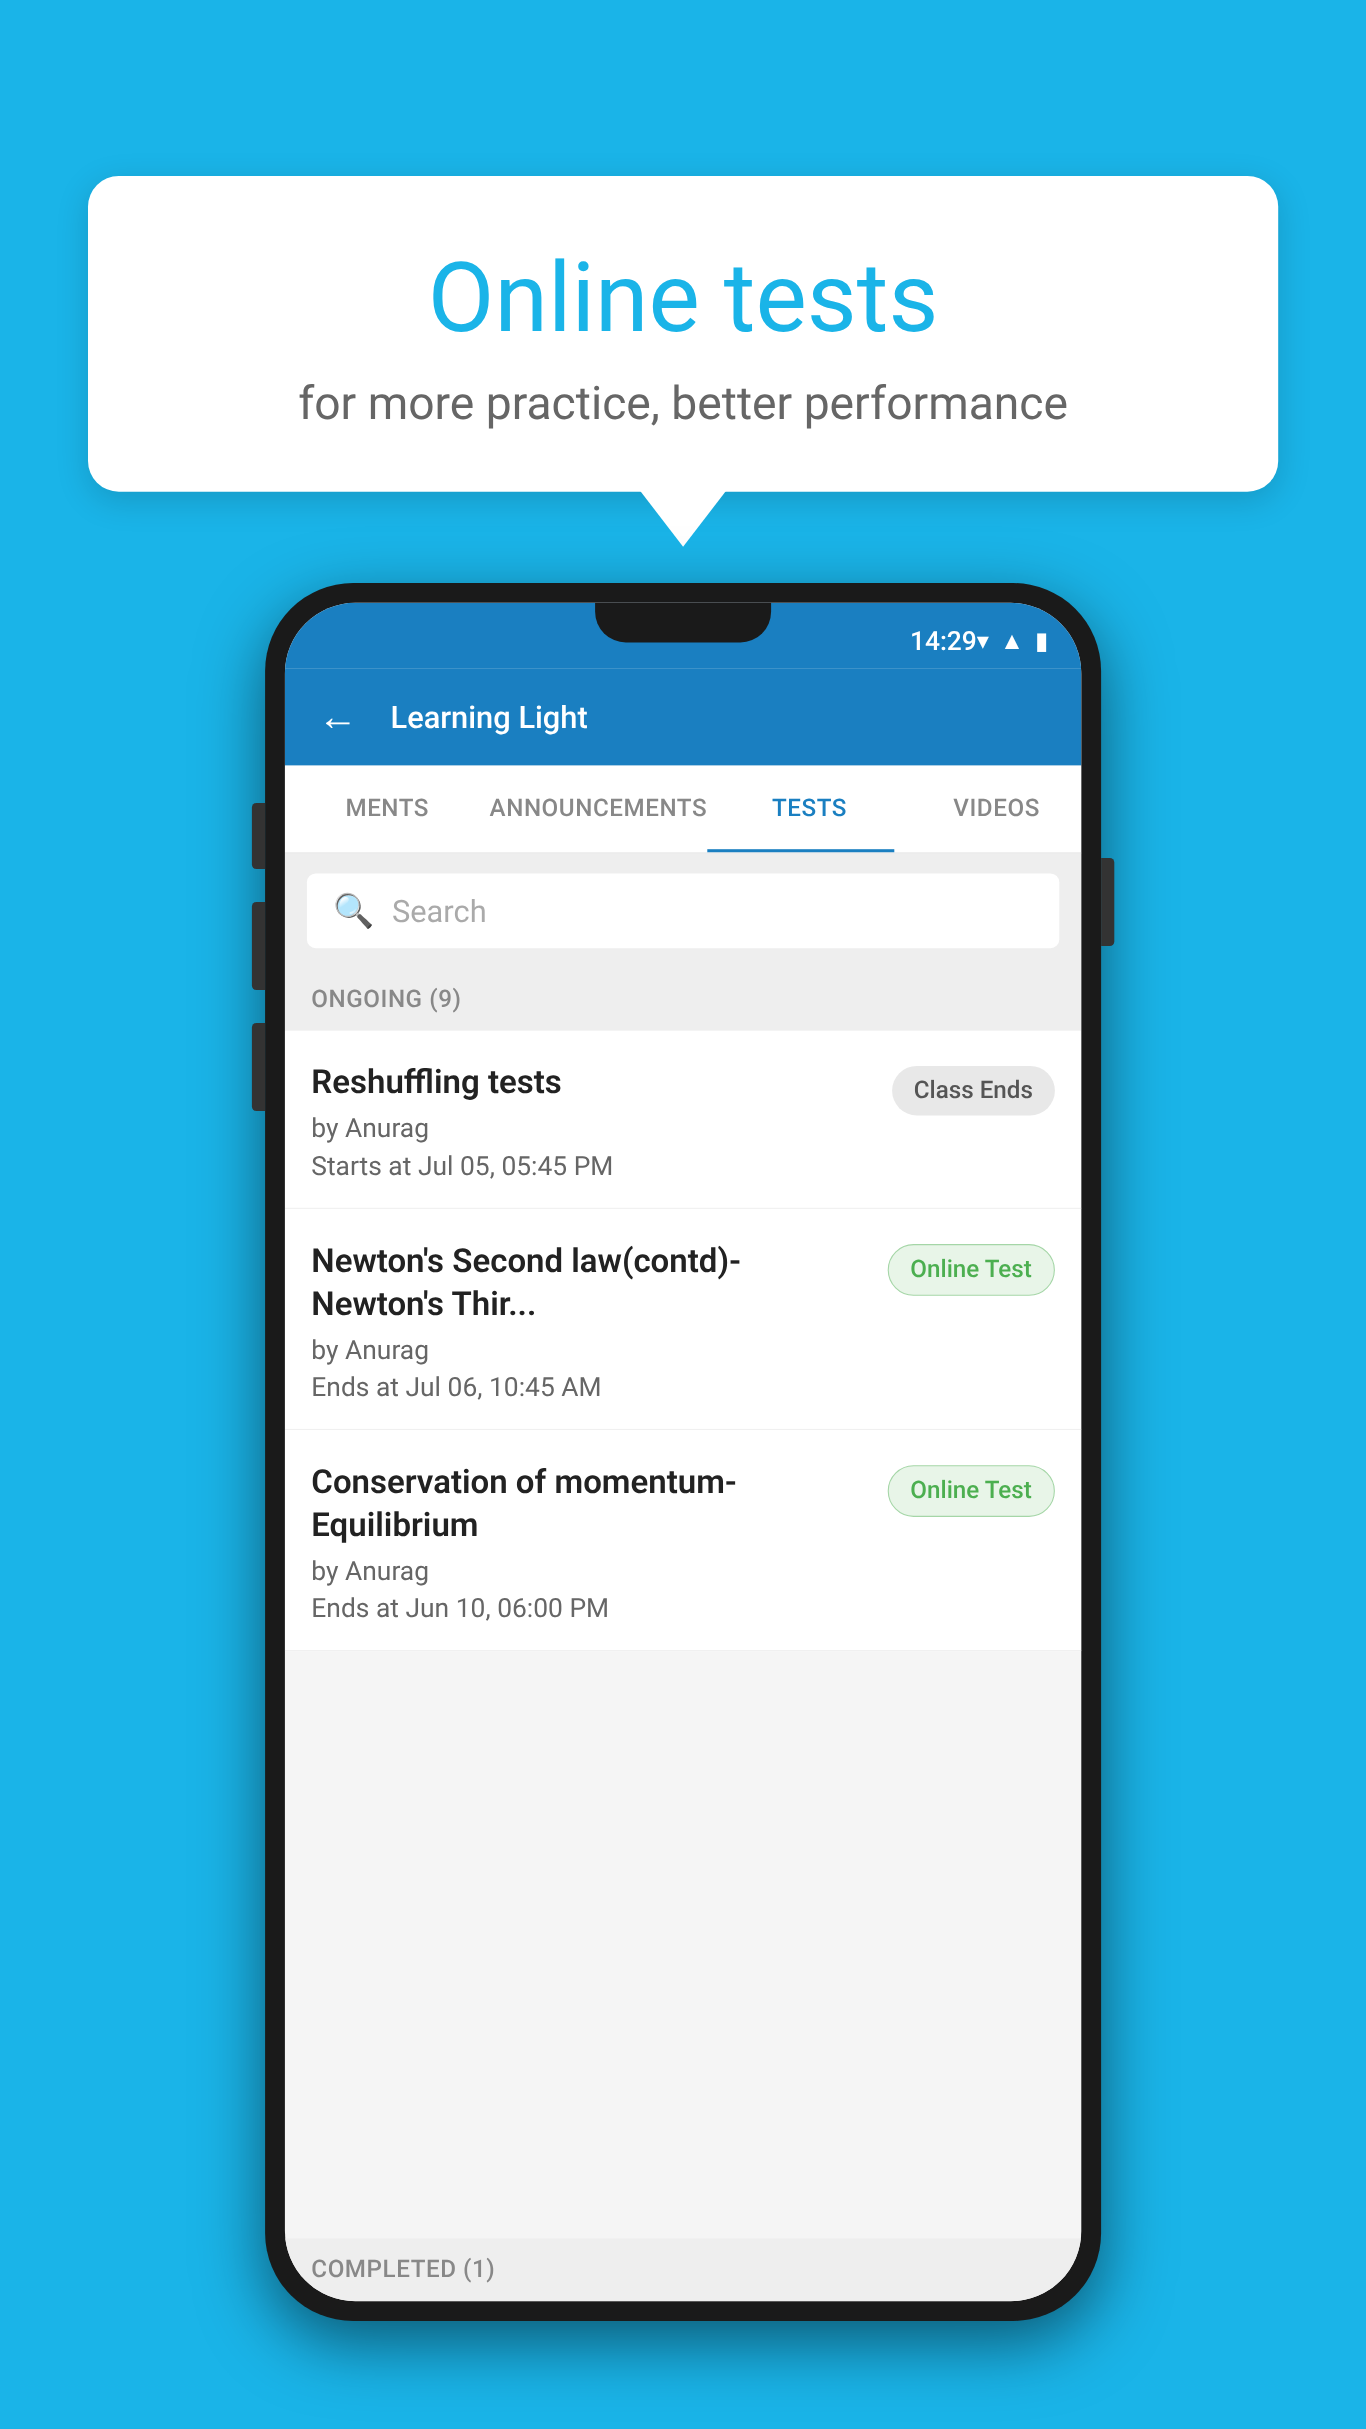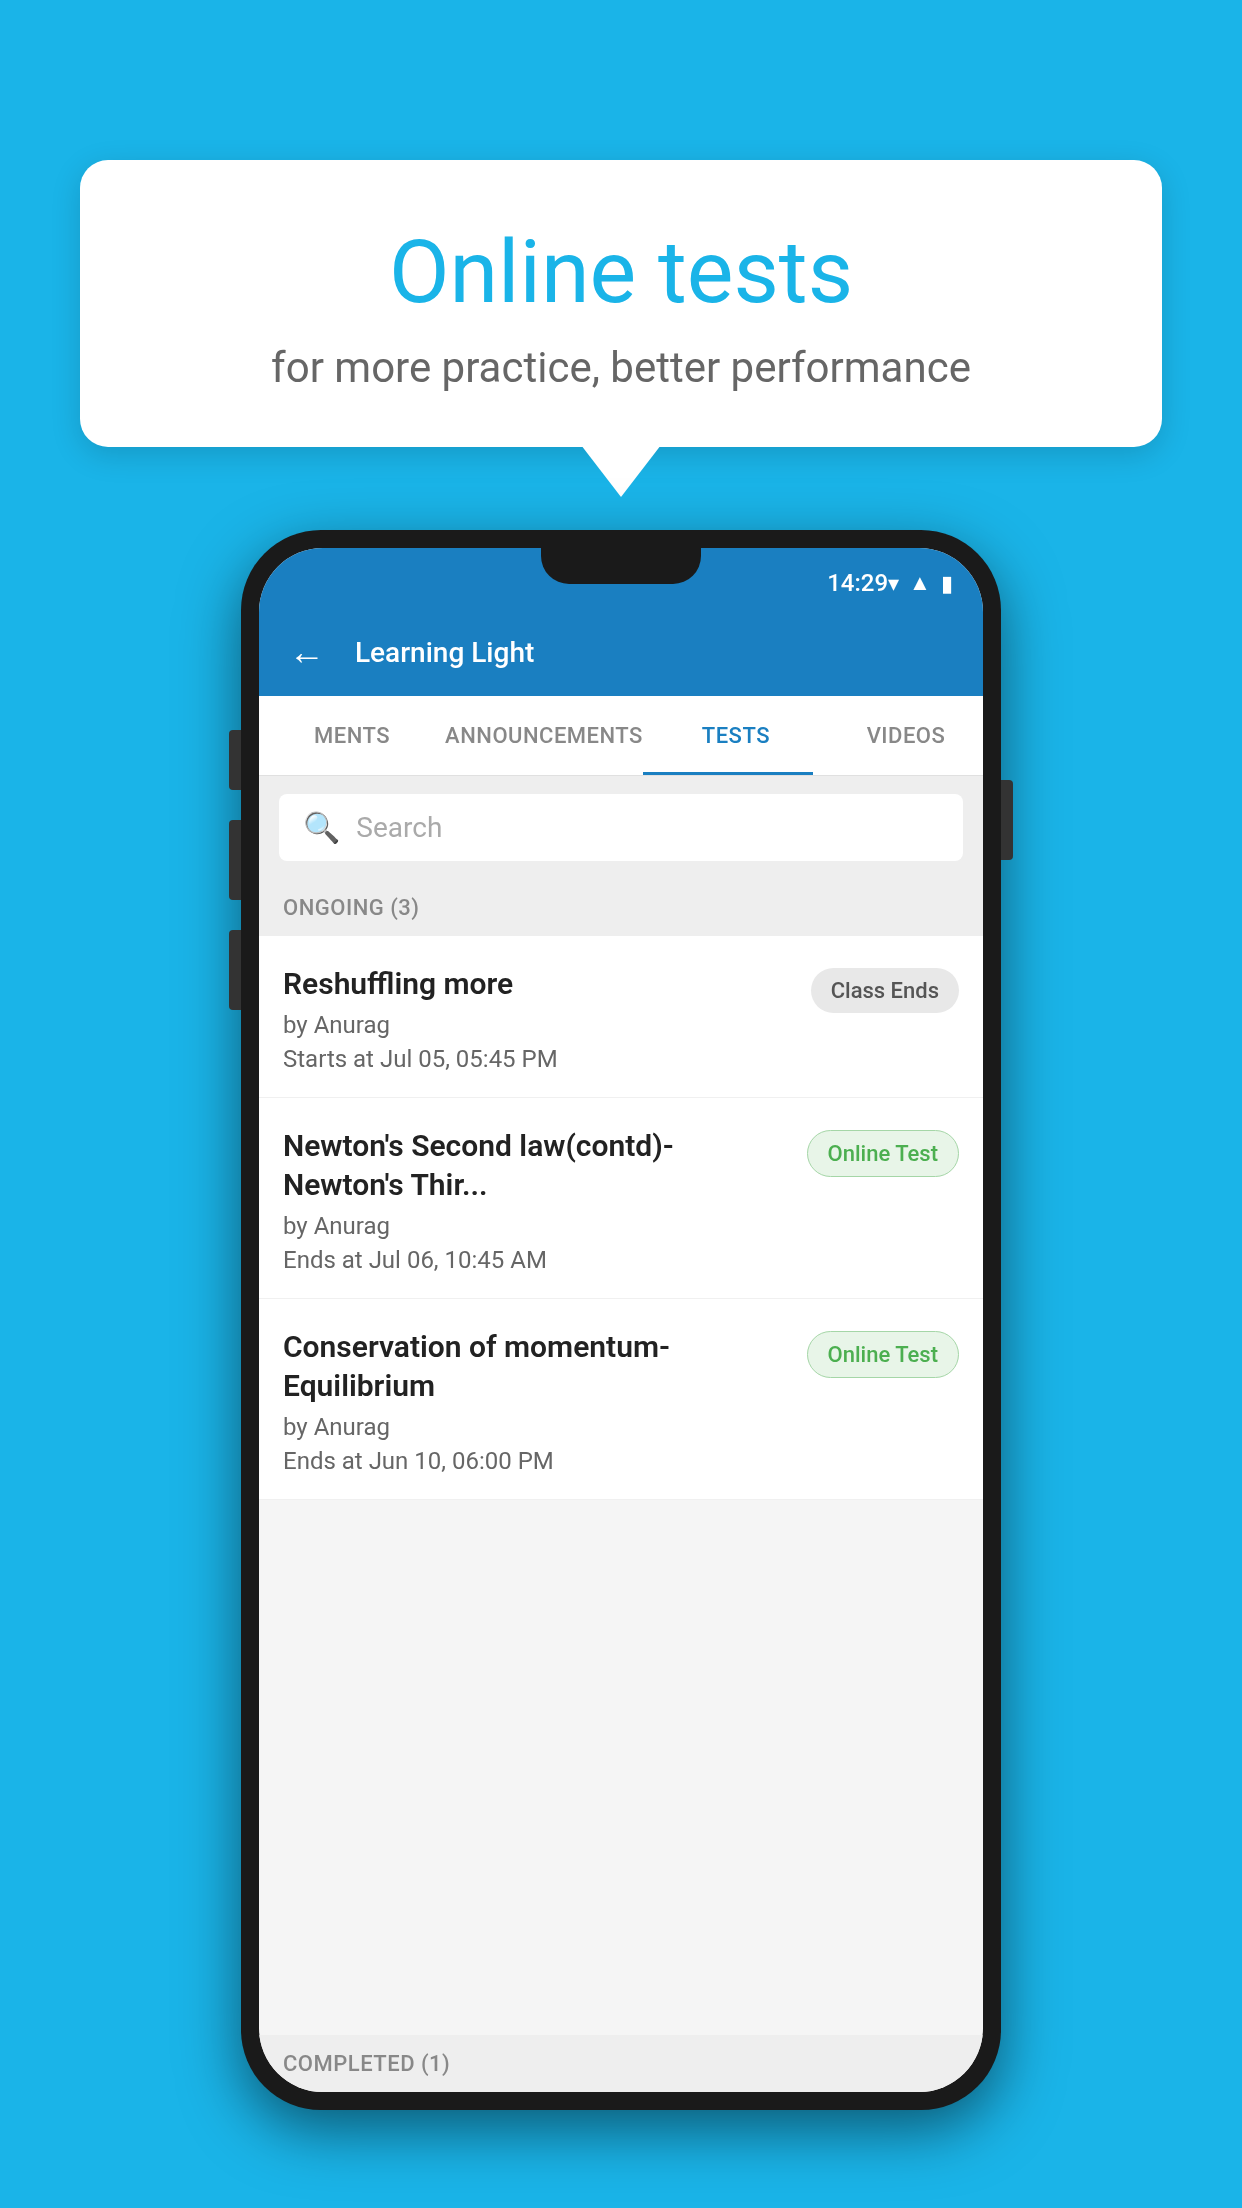--- a/index.html
+++ b/index.html
@@ -382,28 +382,28 @@
       </div>
 
       <div class="search-container">
         <div class="search-box">
           <span class="search-icon-char">🔍</span>
           <span class="search-placeholder">Search</span>
         </div>
       </div>
 
       <div class="section-header">
-        <span class="section-label">ONGOING (3)</span>
+        <span class="section-label">ONGOING (9)</span>
       </div>
 
       <div class="test-list">
 
         <div class="test-item">
           <div class="test-info">
-            <div class="test-name">Reshuffling more</div>
+            <div class="test-name">Reshuffling tests</div>
             <div class="test-by">by Anurag</div>
             <div class="test-date">Starts at  Jul 05, 05:45 PM</div>
           </div>
           <span class="test-badge badge-class">Class Ends</span>
         </div>
 
         <div class="test-item">
           <div class="test-info">
             <div class="test-name">Newton's Second law(contd)-Newton's Thir...</div>
             <div class="test-by">by Anurag</div>

